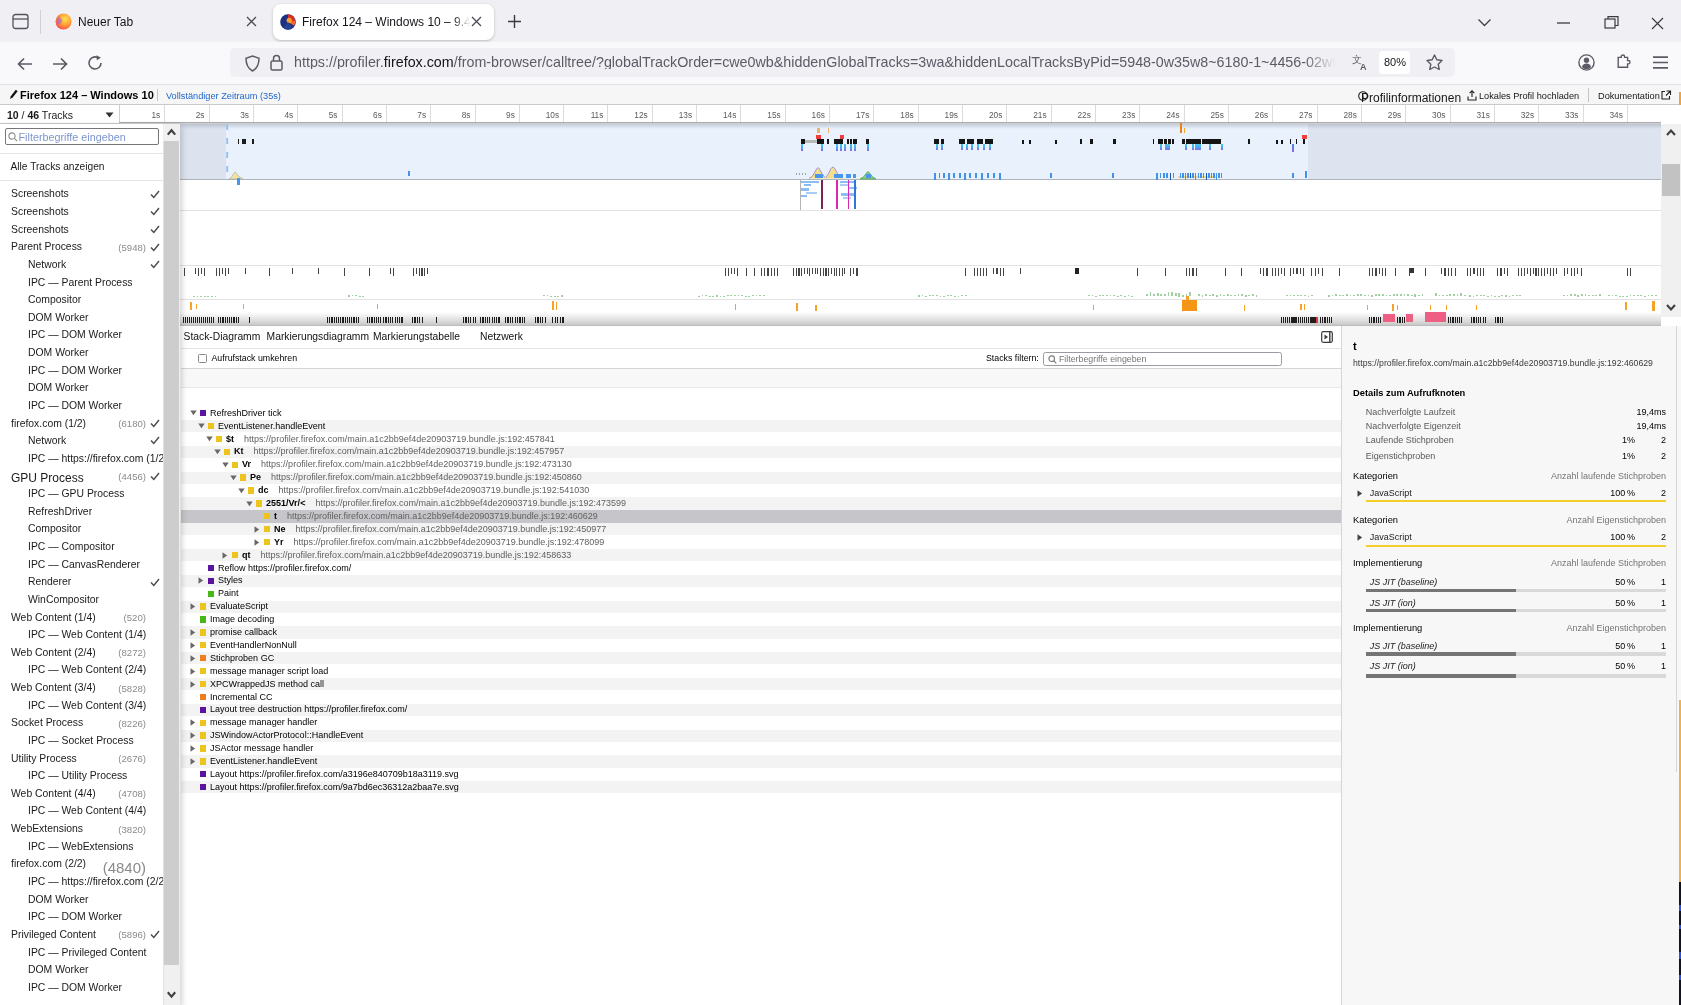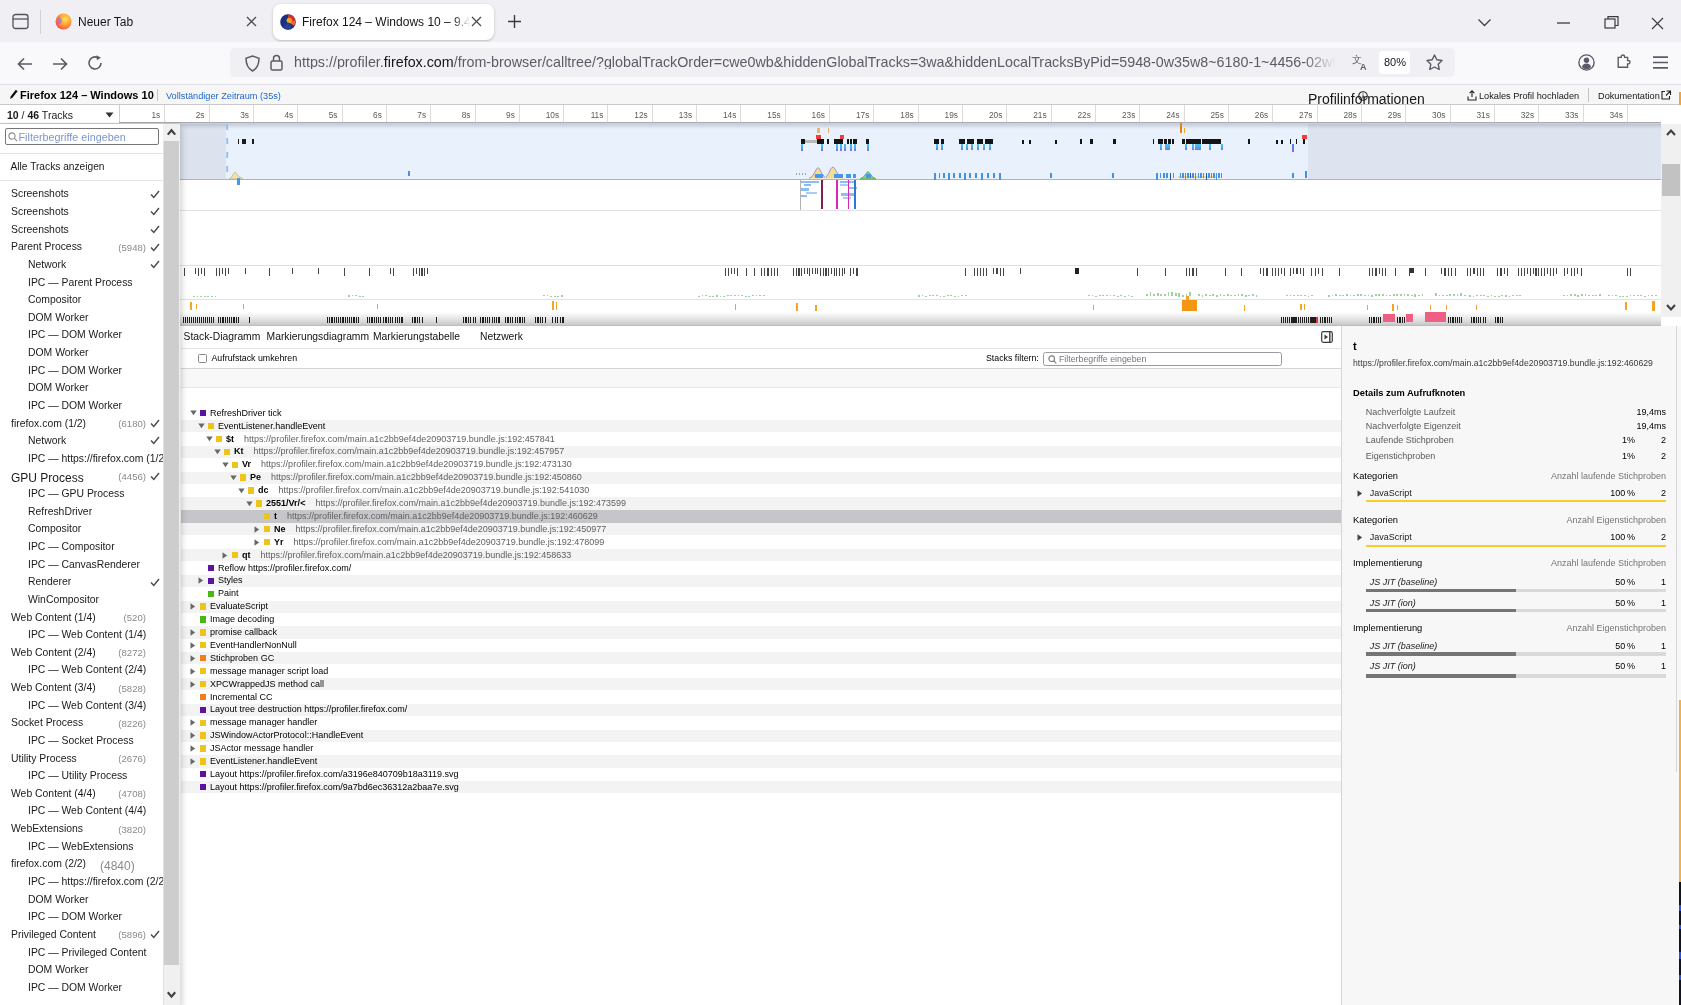--- a/index.html
+++ b/index.html
@@ -101,21 +101,21 @@
 <svg style="left:9px;top:89px" width="9" height="11" viewBox="0 0 9 11">
     <path d="M1 10 L1.8 7.2 L6.8 0.8 L8.6 2.2 L3.6 8.6 Z" fill="#111"></path>
   </svg>
 <div class="t" style="left:20.0px;top:90.0px;font-size:11px;font-weight:bold;color:#000">Firefox 124 – Windows 10</div>
 <div style="left:157.0px;top:89.0px;width:1.0px;height:12.0px;background:#c4c4c4"></div>
 <div class="t" style="left:166.0px;top:91.5px;font-size:9.2px;color:#1d66cd">Vollständiger Zeitraum (35s)</div>
 <svg style="left:1358px;top:90.5px" width="10" height="10" viewBox="0 0 10 10">
     <circle cx="5" cy="5" r="4.3" fill="none" stroke="#222" stroke-width="1.1"></circle>
     <path d="M5 4.2 L5 7.4 M5 2.5 L5 3.4" stroke="#222" stroke-width="1.1"></path>
   </svg>
-<div class="t" style="left:1308px;top:91.5px;font-size:14px;color:#16161a">Profilinformationen</div>
+<div class="t" style="left:1361px;top:91.5px;font-size:12px;color:#16161a">Profilinformationen</div>
 <svg style="left:1467px;top:89.5px" width="10" height="11" viewBox="0 0 10 11">
     <path d="M5 7 L5 1 M2.6 3.2 L5 0.8 L7.4 3.2" fill="none" stroke="#222" stroke-width="1.1"></path>
     <path d="M1 6.5 L1 10 L9 10 L9 6.5" fill="none" stroke="#222" stroke-width="1.1"></path>
   </svg>
 <div class="t" style="left:1479.0px;top:91.5px;font-size:9.2px;color:#16161a">Lokales Profil hochladen</div>
 <div style="left:1587.5px;top:88.0px;width:1.0px;height:14.0px;background:#c4c4c4"></div>
 <div class="t" style="left:1598.0px;top:91.5px;font-size:9.2px;color:#16161a">Dokumentation</div>
 <svg style="left:1661px;top:90px" width="10" height="10" viewBox="0 0 10 10">
     <path d="M4 1.5 L1 1.5 L1 9 L8.5 9 L8.5 6" fill="none" stroke="#222" stroke-width="1.1"></path>
     <path d="M5.5 1 L9.5 1 L9.5 5 M9.3 1.2 L5 5.5" fill="none" stroke="#222" stroke-width="1.1"></path>
@@ -1177,21 +1177,21 @@
 <div class="t" style="left:11.0px;top:753.6px;font-size:10.4px;color:#1a1a1a">Utility Process</div>
 <div class="t" style="left:100px;top:754.1px;width:46px;text-align:right;font-size:9.6px;color:#8a8a8a">(2676)</div>
 <div class="t" style="left:28.0px;top:771.2px;font-size:10.4px;color:#1a1a1a">IPC — Utility Process</div>
 <div class="t" style="left:11.0px;top:788.8px;font-size:10.4px;color:#1a1a1a">Web Content (4/4)</div>
 <div class="t" style="left:100px;top:789.3px;width:46px;text-align:right;font-size:9.6px;color:#8a8a8a">(4708)</div>
 <div class="t" style="left:28.0px;top:806.4px;font-size:10.4px;color:#1a1a1a">IPC — Web Content (4/4)</div>
 <div class="t" style="left:11.0px;top:824.1px;font-size:10.4px;color:#1a1a1a">WebExtensions</div>
 <div class="t" style="left:100px;top:824.6px;width:46px;text-align:right;font-size:9.6px;color:#8a8a8a">(3820)</div>
 <div class="t" style="left:28.0px;top:841.7px;font-size:10.4px;color:#1a1a1a">IPC — WebExtensions</div>
 <div class="t" style="left:11.0px;top:859.3px;font-size:10.4px;color:#1a1a1a">firefox.com (2/2)</div>
-<div class="t" style="left:100px;top:859.8px;width:46px;text-align:left;font-size:12px;color:#8a8a8a">(4840)</div>
+<div class="t" style="left:100px;top:859.8px;width:46px;text-align:right;font-size:15px;color:#8a8a8a">(4840)</div>
 <div class="t" style="left:28.0px;top:877.0px;font-size:10.4px;color:#1a1a1a">IPC — https://firefox.com (2/2)</div>
 <div class="t" style="left:28.0px;top:894.6px;font-size:10.4px;color:#1a1a1a">DOM Worker</div>
 <div class="t" style="left:28.0px;top:912.2px;font-size:10.4px;color:#1a1a1a">IPC — DOM Worker</div>
 <div class="t" style="left:11.0px;top:929.9px;font-size:10.4px;color:#1a1a1a">Privileged Content</div>
 <div class="t" style="left:100px;top:930.4px;width:46px;text-align:right;font-size:9.6px;color:#8a8a8a">(5896)</div>
 <svg style="left:150px;top:930.1px" width="10" height="9" viewBox="0 0 10 9">
     <path d="M1 4.5 L3.8 7.5 L9 1" fill="none" stroke="#4a4a4a" stroke-width="1.4"></path>
   </svg>
 <div class="t" style="left:28.0px;top:947.5px;font-size:10.4px;color:#1a1a1a">IPC — Privileged Content</div>
 <div class="t" style="left:28.0px;top:965.1px;font-size:10.4px;color:#1a1a1a">DOM Worker</div>

